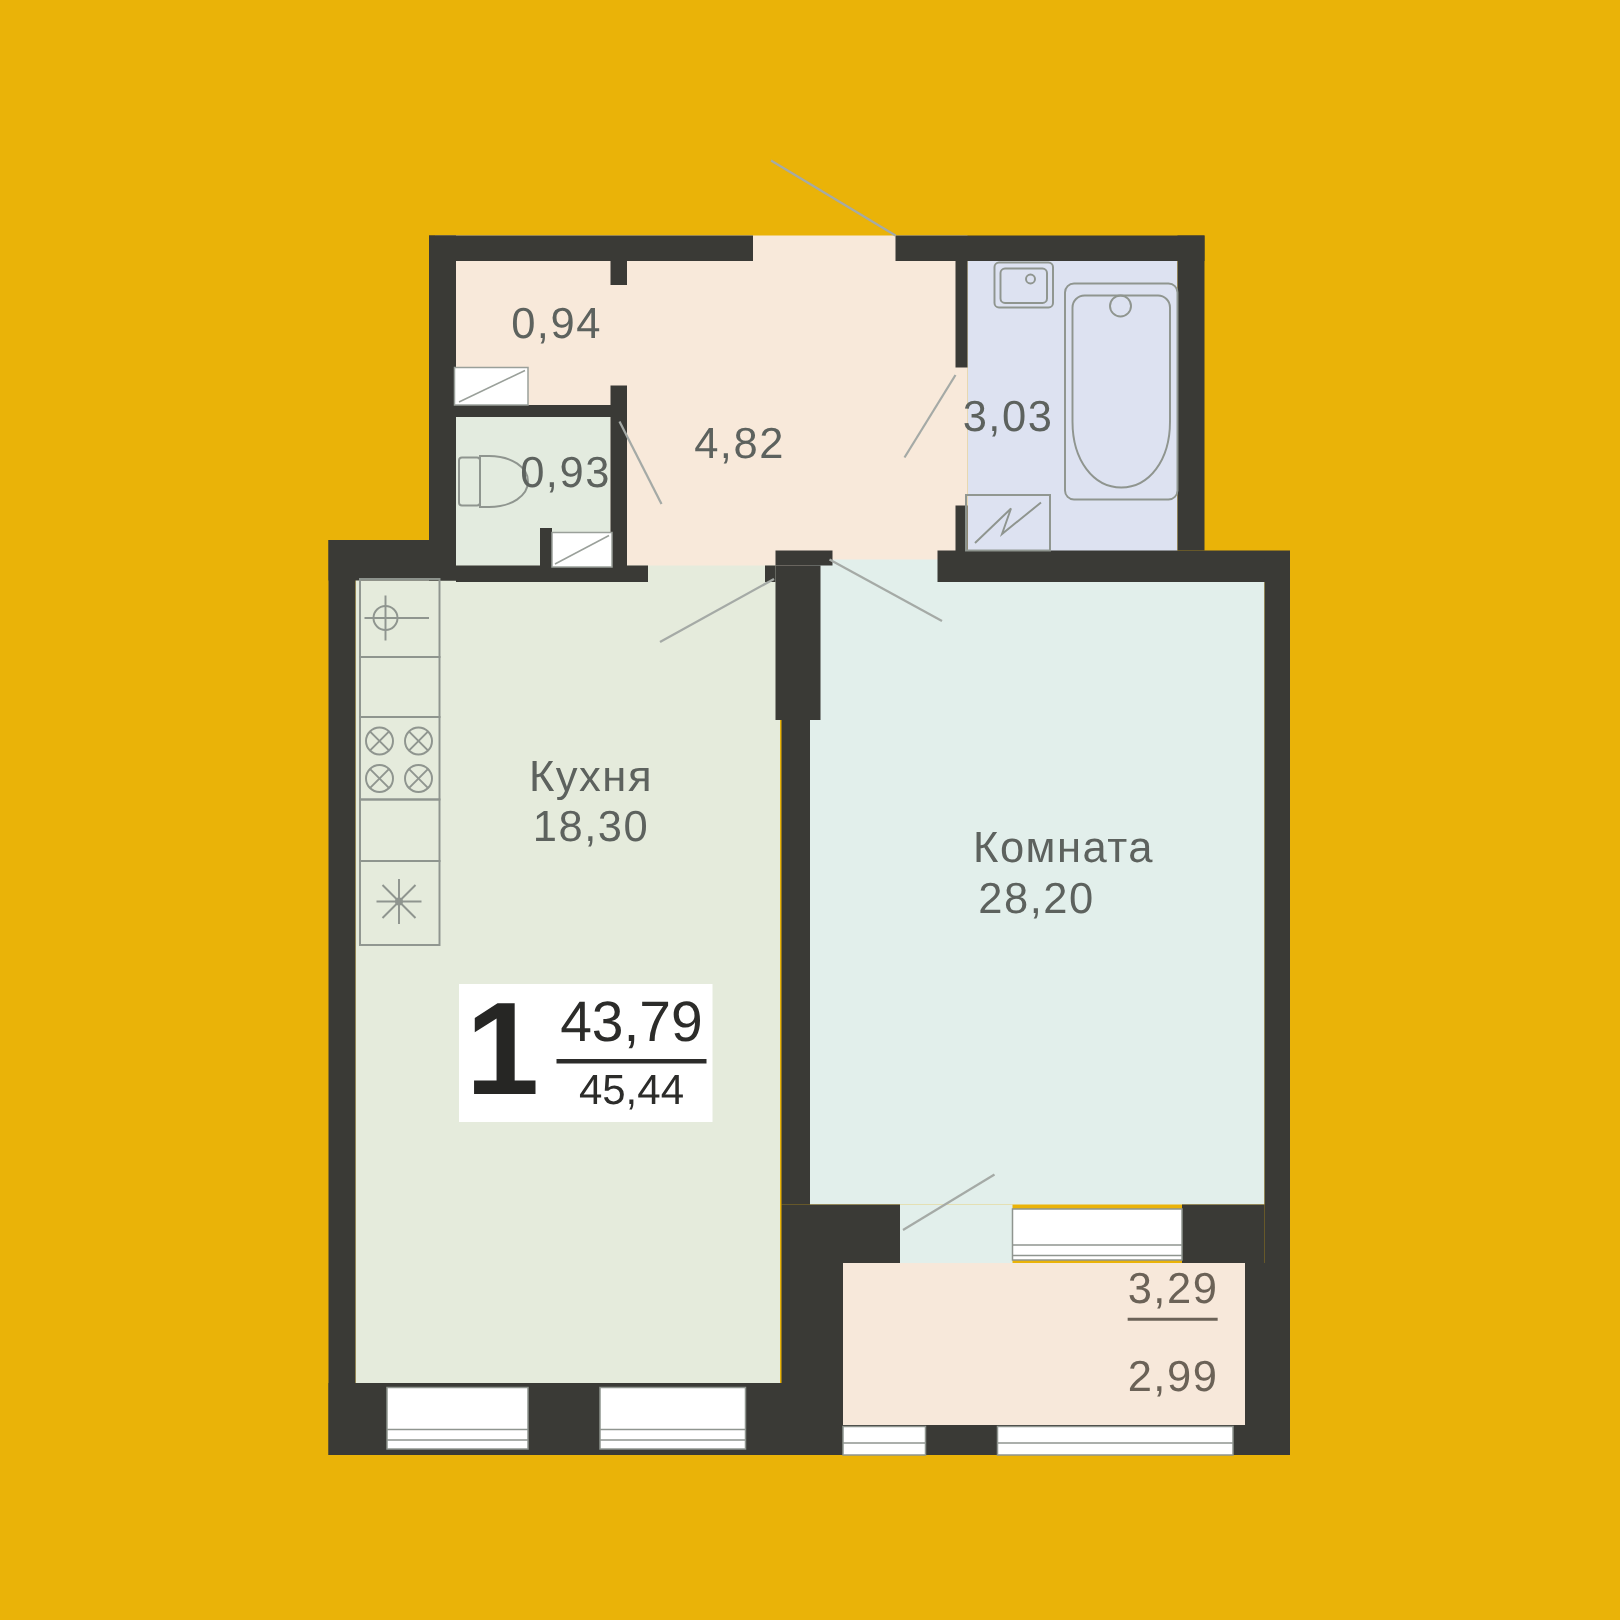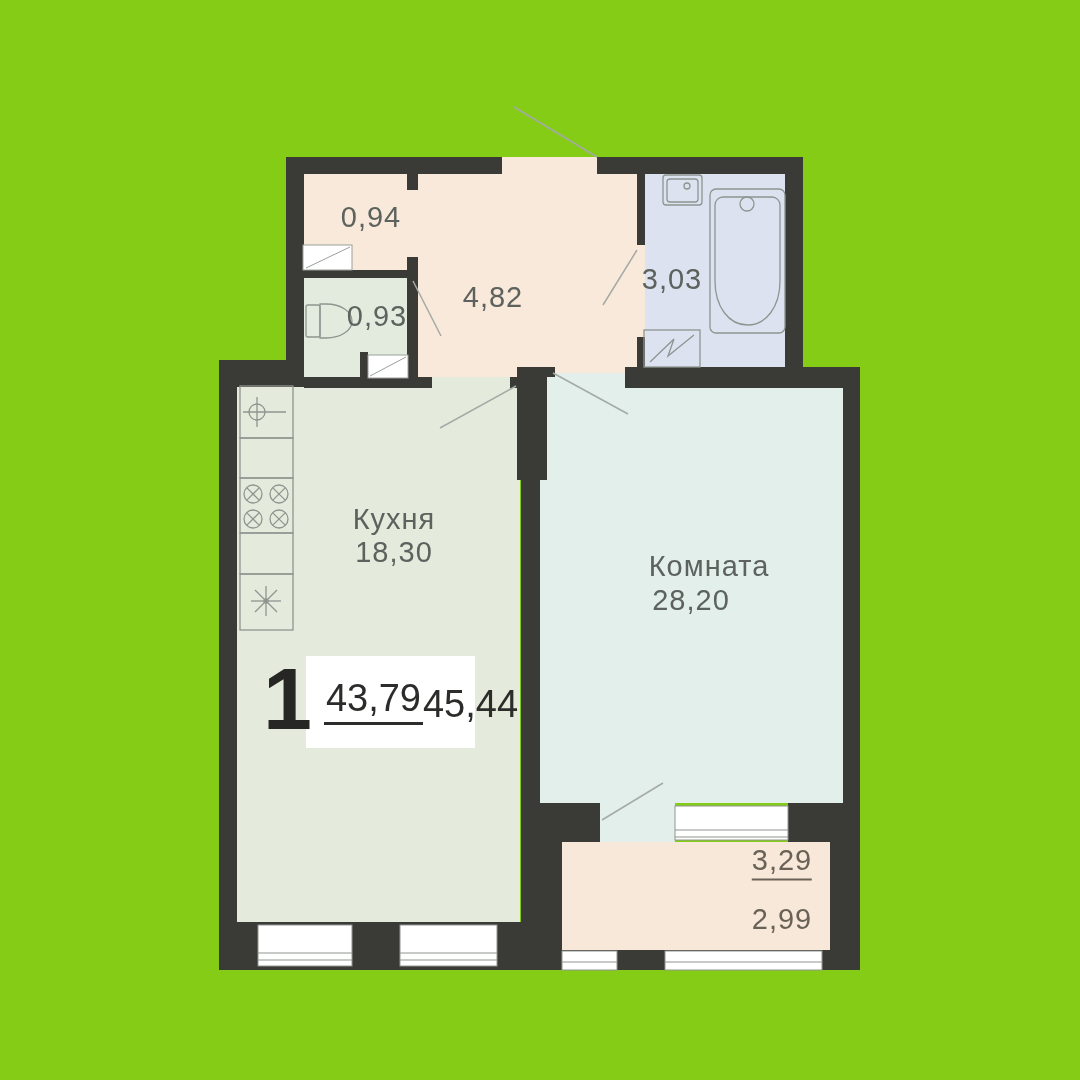--- a/index.html
+++ b/index.html
@@ -1,29 +1,29 @@
 <!DOCTYPE html>
 <html><head>
 <meta charset="utf-8">
 <style>
   html,body{margin:0;padding:0;background:#ffffff;}
-  .canvas{position:relative;width:1080px;height:1080px;background:#84cc16;overflow:hidden;
+  .canvas{position:relative;width:1080px;height:1080px;background:#eab308;overflow:hidden;
           font-family:"Liberation Sans",sans-serif;}
   .floor{position:absolute;}
   .wall{position:absolute;background:#3a3a36;}
   .label{position:absolute;transform:translate(-50%,-50%);white-space:nowrap;text-align:center;
          color:#5d625e;font-weight:300;letter-spacing:1px;font-size:29px;}
   .balc-label{color:#6b6257;}
   .underlined{border-bottom:2px solid #6b6257;padding-bottom:3px;}
   .badge{position:absolute;left:306px;top:656px;width:169px;height:92px;background:#ffffff;
          display:flex;align-items:center;justify-content:center;gap:12px;}
   .badge .num{font-size:88px;font-weight:700;color:#262624;line-height:1;margin-top:-6px;}
-  .frac{display:flex;flex-direction:row;align-items:flex-end;color:#2c2c2a;}
+  .frac{display:flex;flex-direction:column;align-items:center;color:#2c2c2a;}
   .frac .top{font-size:38px;font-weight:400;border-bottom:3px solid #2c2c2a;padding:0 2px 3px 2px;line-height:1.05;}
-  .frac .bot{font-size:38px;font-weight:400;padding-top:3px;line-height:1.05;}
+  .frac .bot{font-size:28px;font-weight:400;padding-top:3px;line-height:1.05;}
   svg{position:absolute;left:0;top:0;pointer-events:none;}
 </style>
 </head>
 <body>
 
 <div class="canvas">
 
   <div class="floor" style="left:290px;top:157px;width:355px;height:221px;background:#f8e9da;"></div>
   <div class="floor" style="left:304px;top:278px;width:103px;height:100px;background:#e3ebdf;"></div>
   <div class="floor" style="left:645px;top:174px;width:140px;height:194px;background:#dde2f1;"></div>

